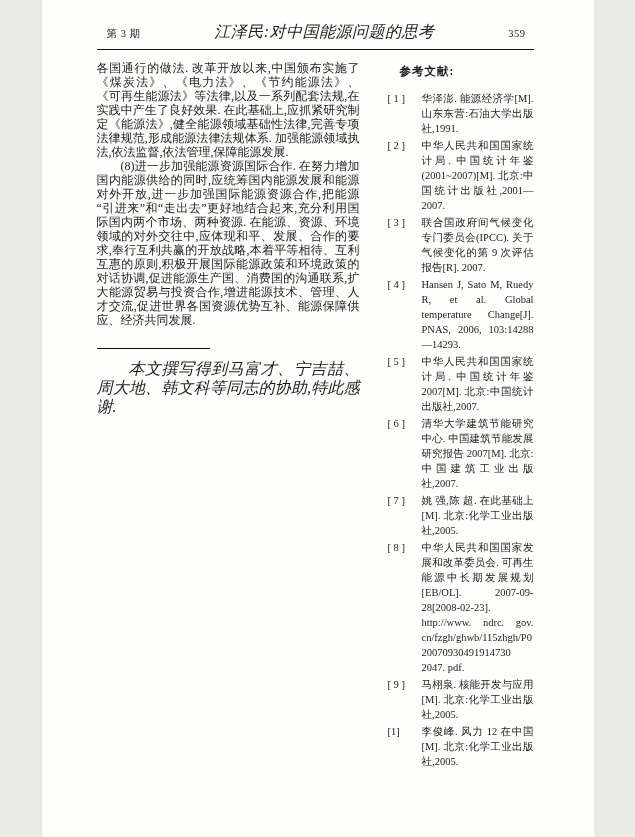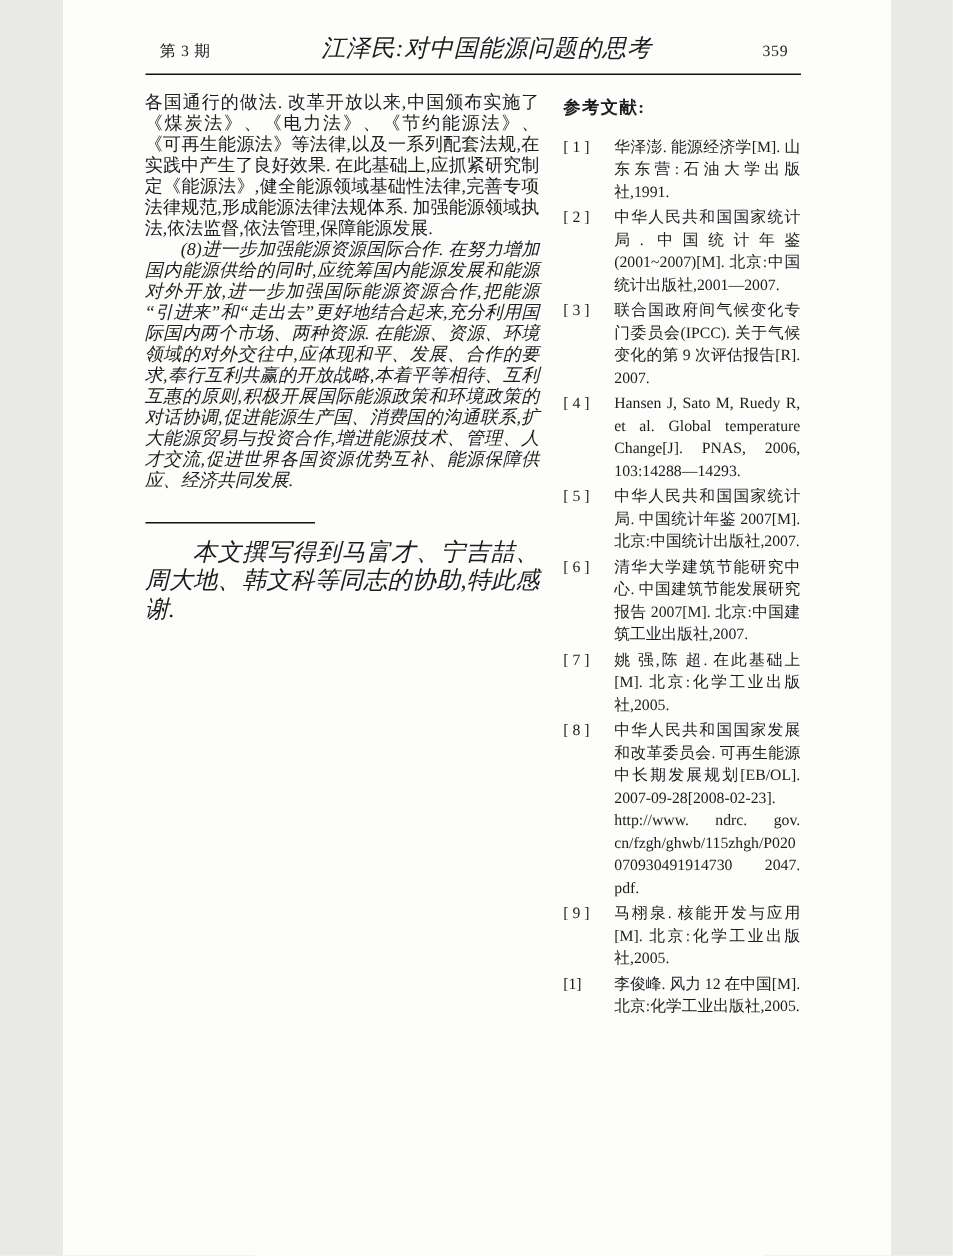--- a/index.html
+++ b/index.html
@@ -36,51 +36,51 @@
   }
   .running-head .pageno { flex: 0 0 auto; }
   .head-rule {
     height: 0;
     border-top: 1.4px solid #111;
     margin-bottom: 11px;
   }
   
   .columns {
     display: flex;
-    gap: 16px;
+    gap: 28px;
   }
   .col-left  { width: 263px; flex: 0 0 263px; }
   .col-right { flex: 1 1 auto; }
   
   .body-text {
     margin: 0;
     font-size: 12px;
     line-height: 14px;
     text-align: justify;
     text-justify: inter-character;
   }
-  .body-text.indent { text-indent: 2em; font-style: italic; }
+  .body-text.indent { text-indent: 2em; }
   
   .footnote-rule {
     width: 113px;
     border-top: 1.2px solid #111;
     margin: 21px 0 10px 0;
   }
   .footnote {
     margin: 0;
     font-style: italic;
     font-size: 16px;
     line-height: 19px;
     text-indent: 2em;
     text-align: justify;
     text-justify: inter-character;
   }
   
   .ref-heading {
-    margin: 3px 0 12px 0;
+    margin: 3px 0 12px 12px;
     font-size: 11.5px;
     font-weight: bold;
     letter-spacing: 1px;
   }
   .ref-list {
     list-style: none;
     margin: 0;
     padding: 0;
   }
   .ref-item {

